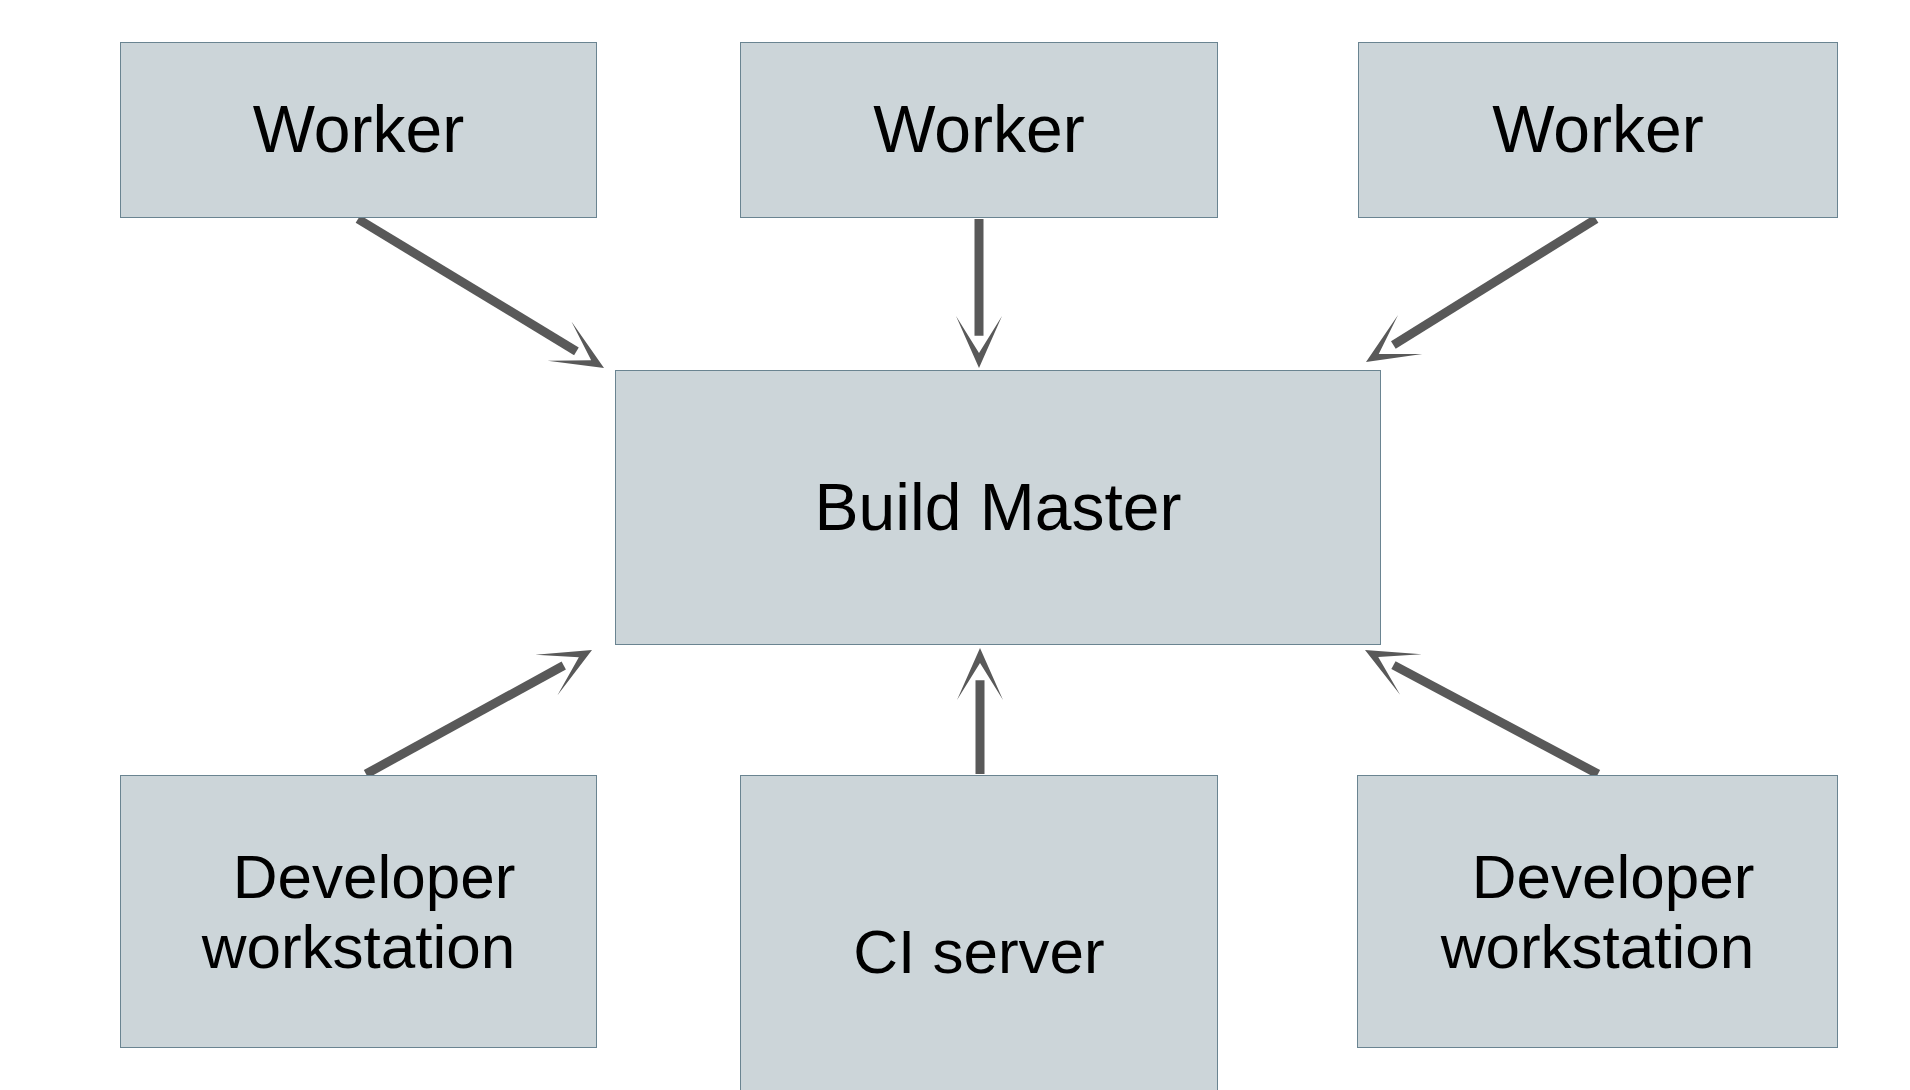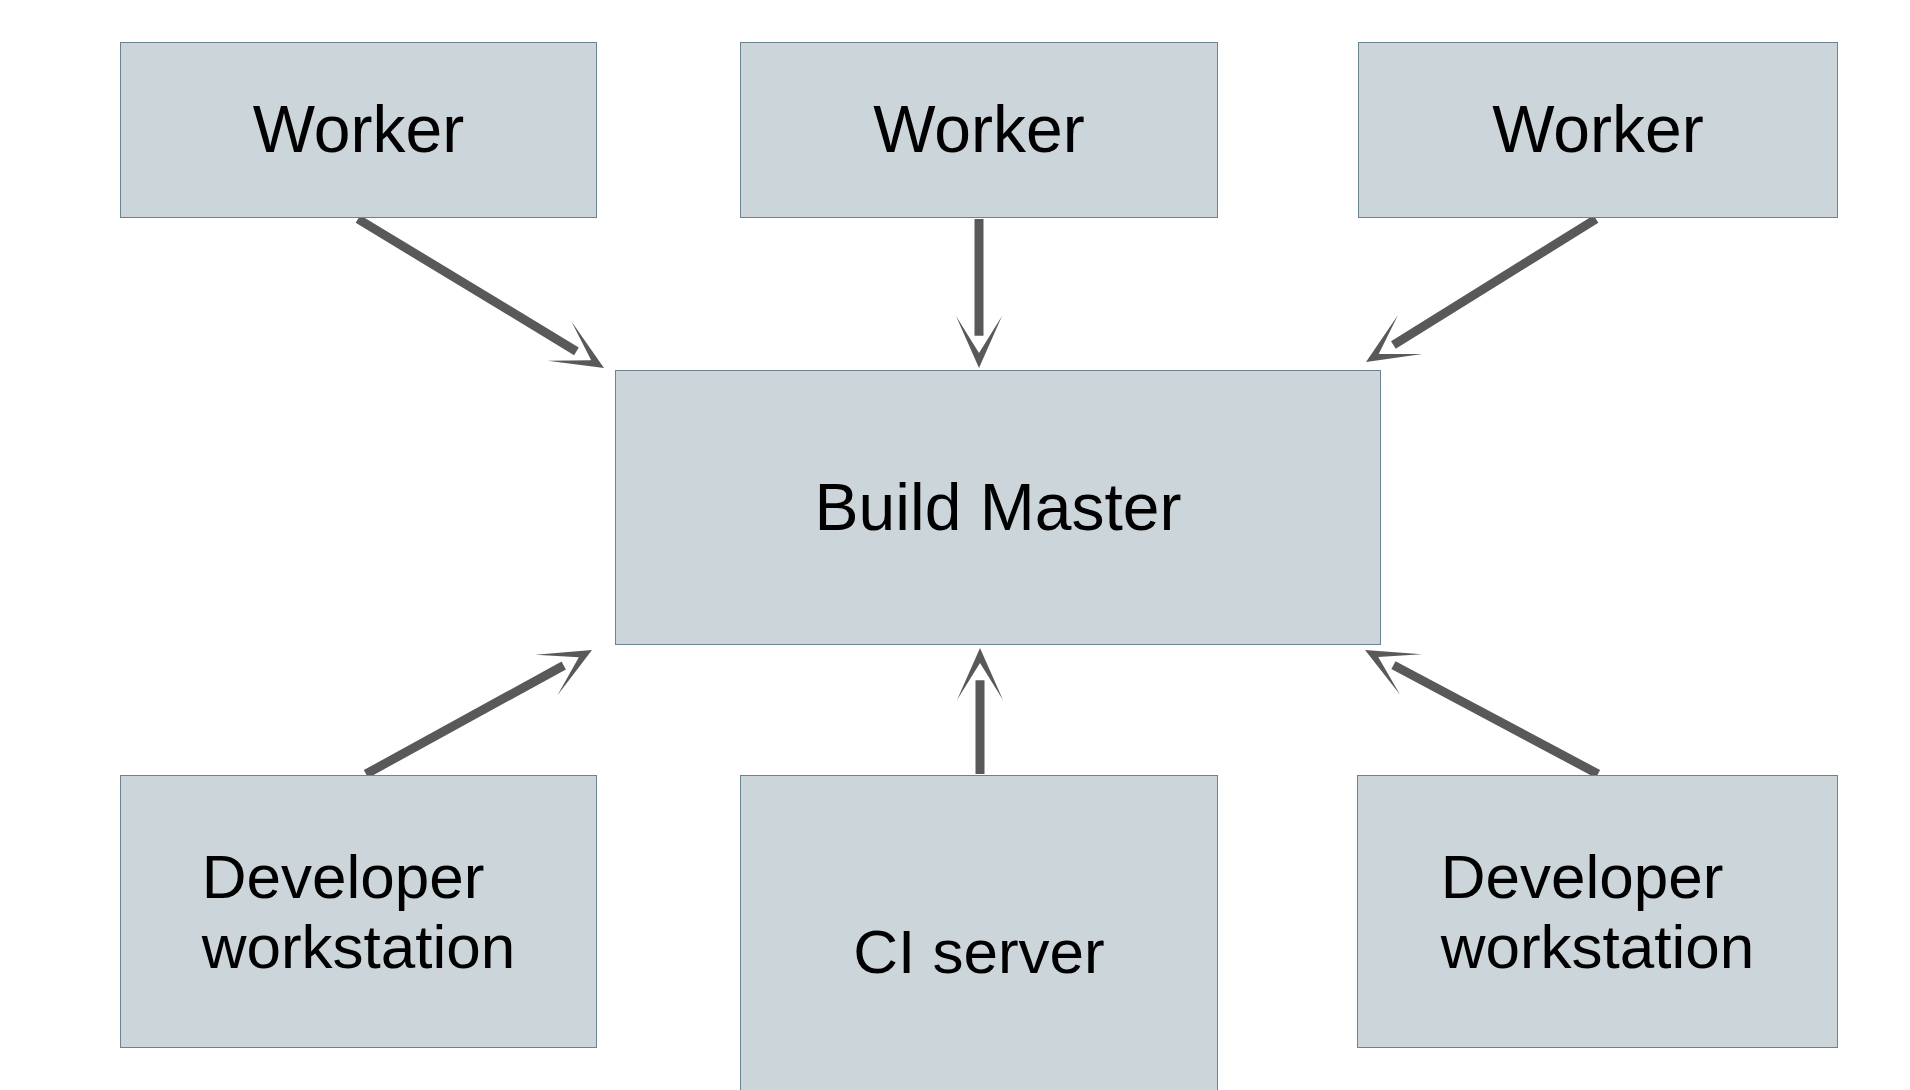--- a/index.html
+++ b/index.html
@@ -27,21 +27,21 @@
     pointer-events: none;
   }
   .node-box {
     position: absolute;
     box-sizing: border-box;
     background: #ccd5d9;
     border: 1.6px solid #6a8491;
     display: flex;
     align-items: center;
     justify-content: center;
-    text-align: left;
+    text-align: right;
   }
   .node-label {
     color: #000000;
     font-family: "Liberation Sans", sans-serif;
     font-weight: 400;
     line-height: 1.12;
     white-space: pre-line;
     padding: 0 6px;
   }
 </style>

